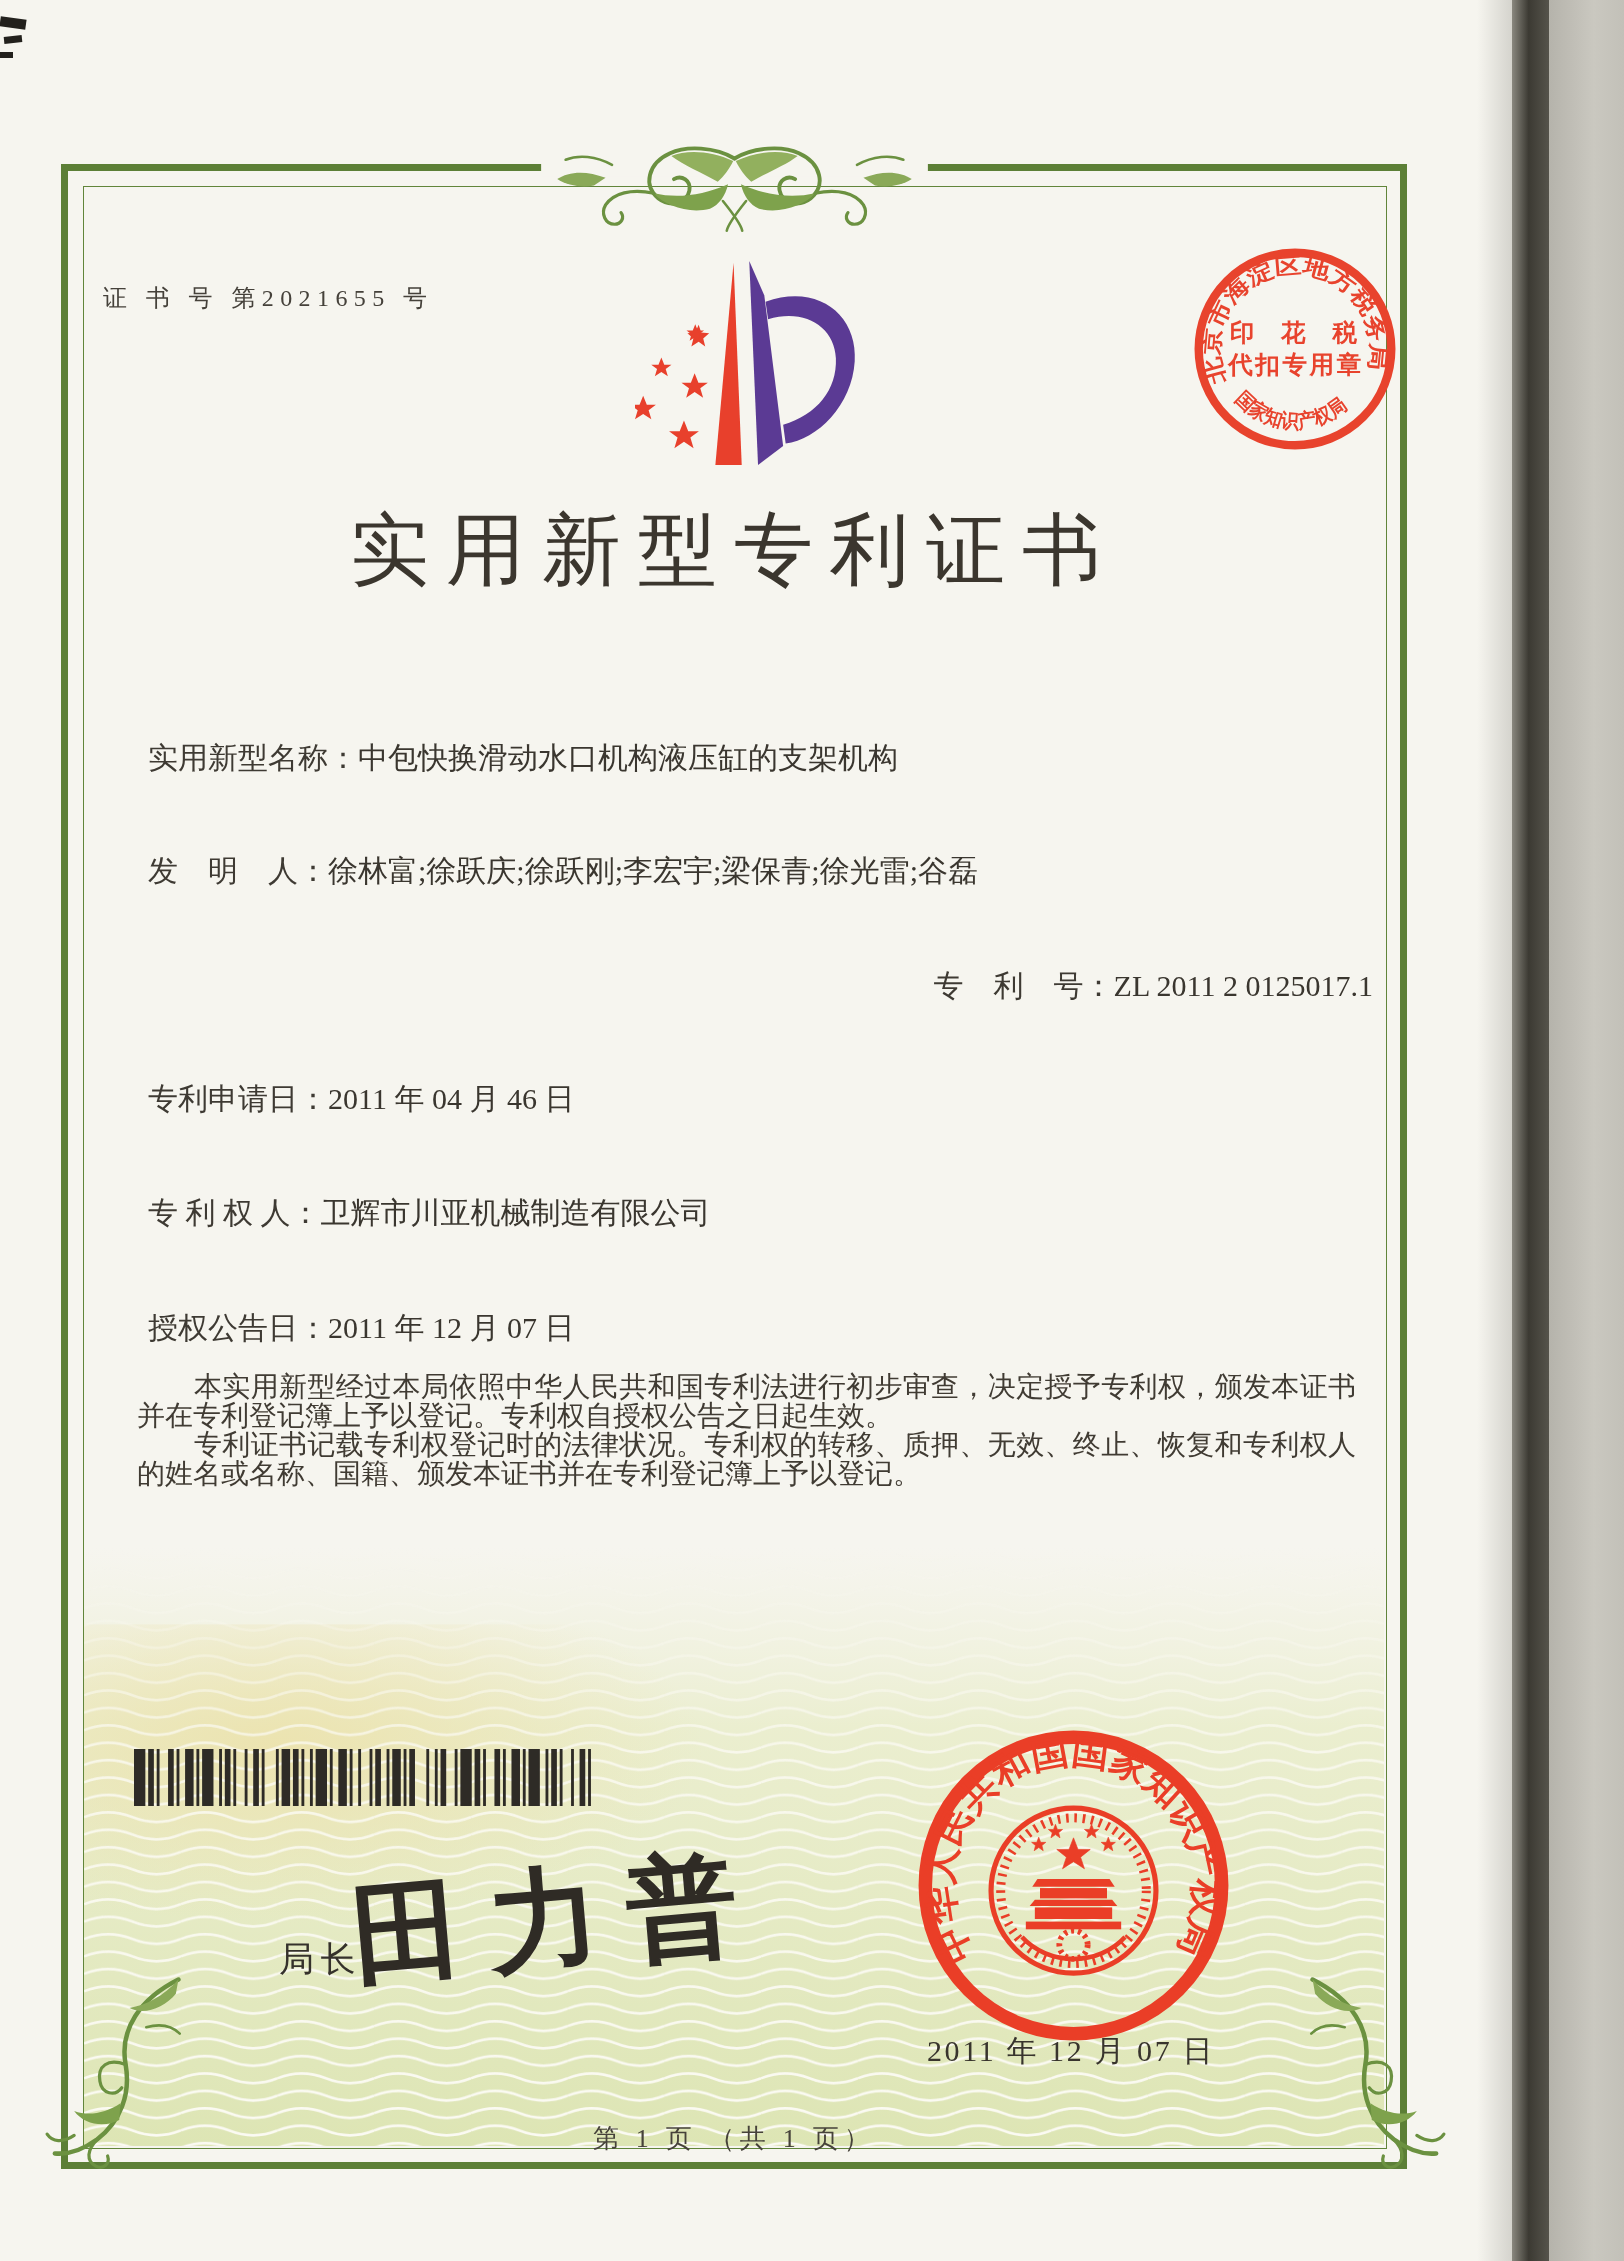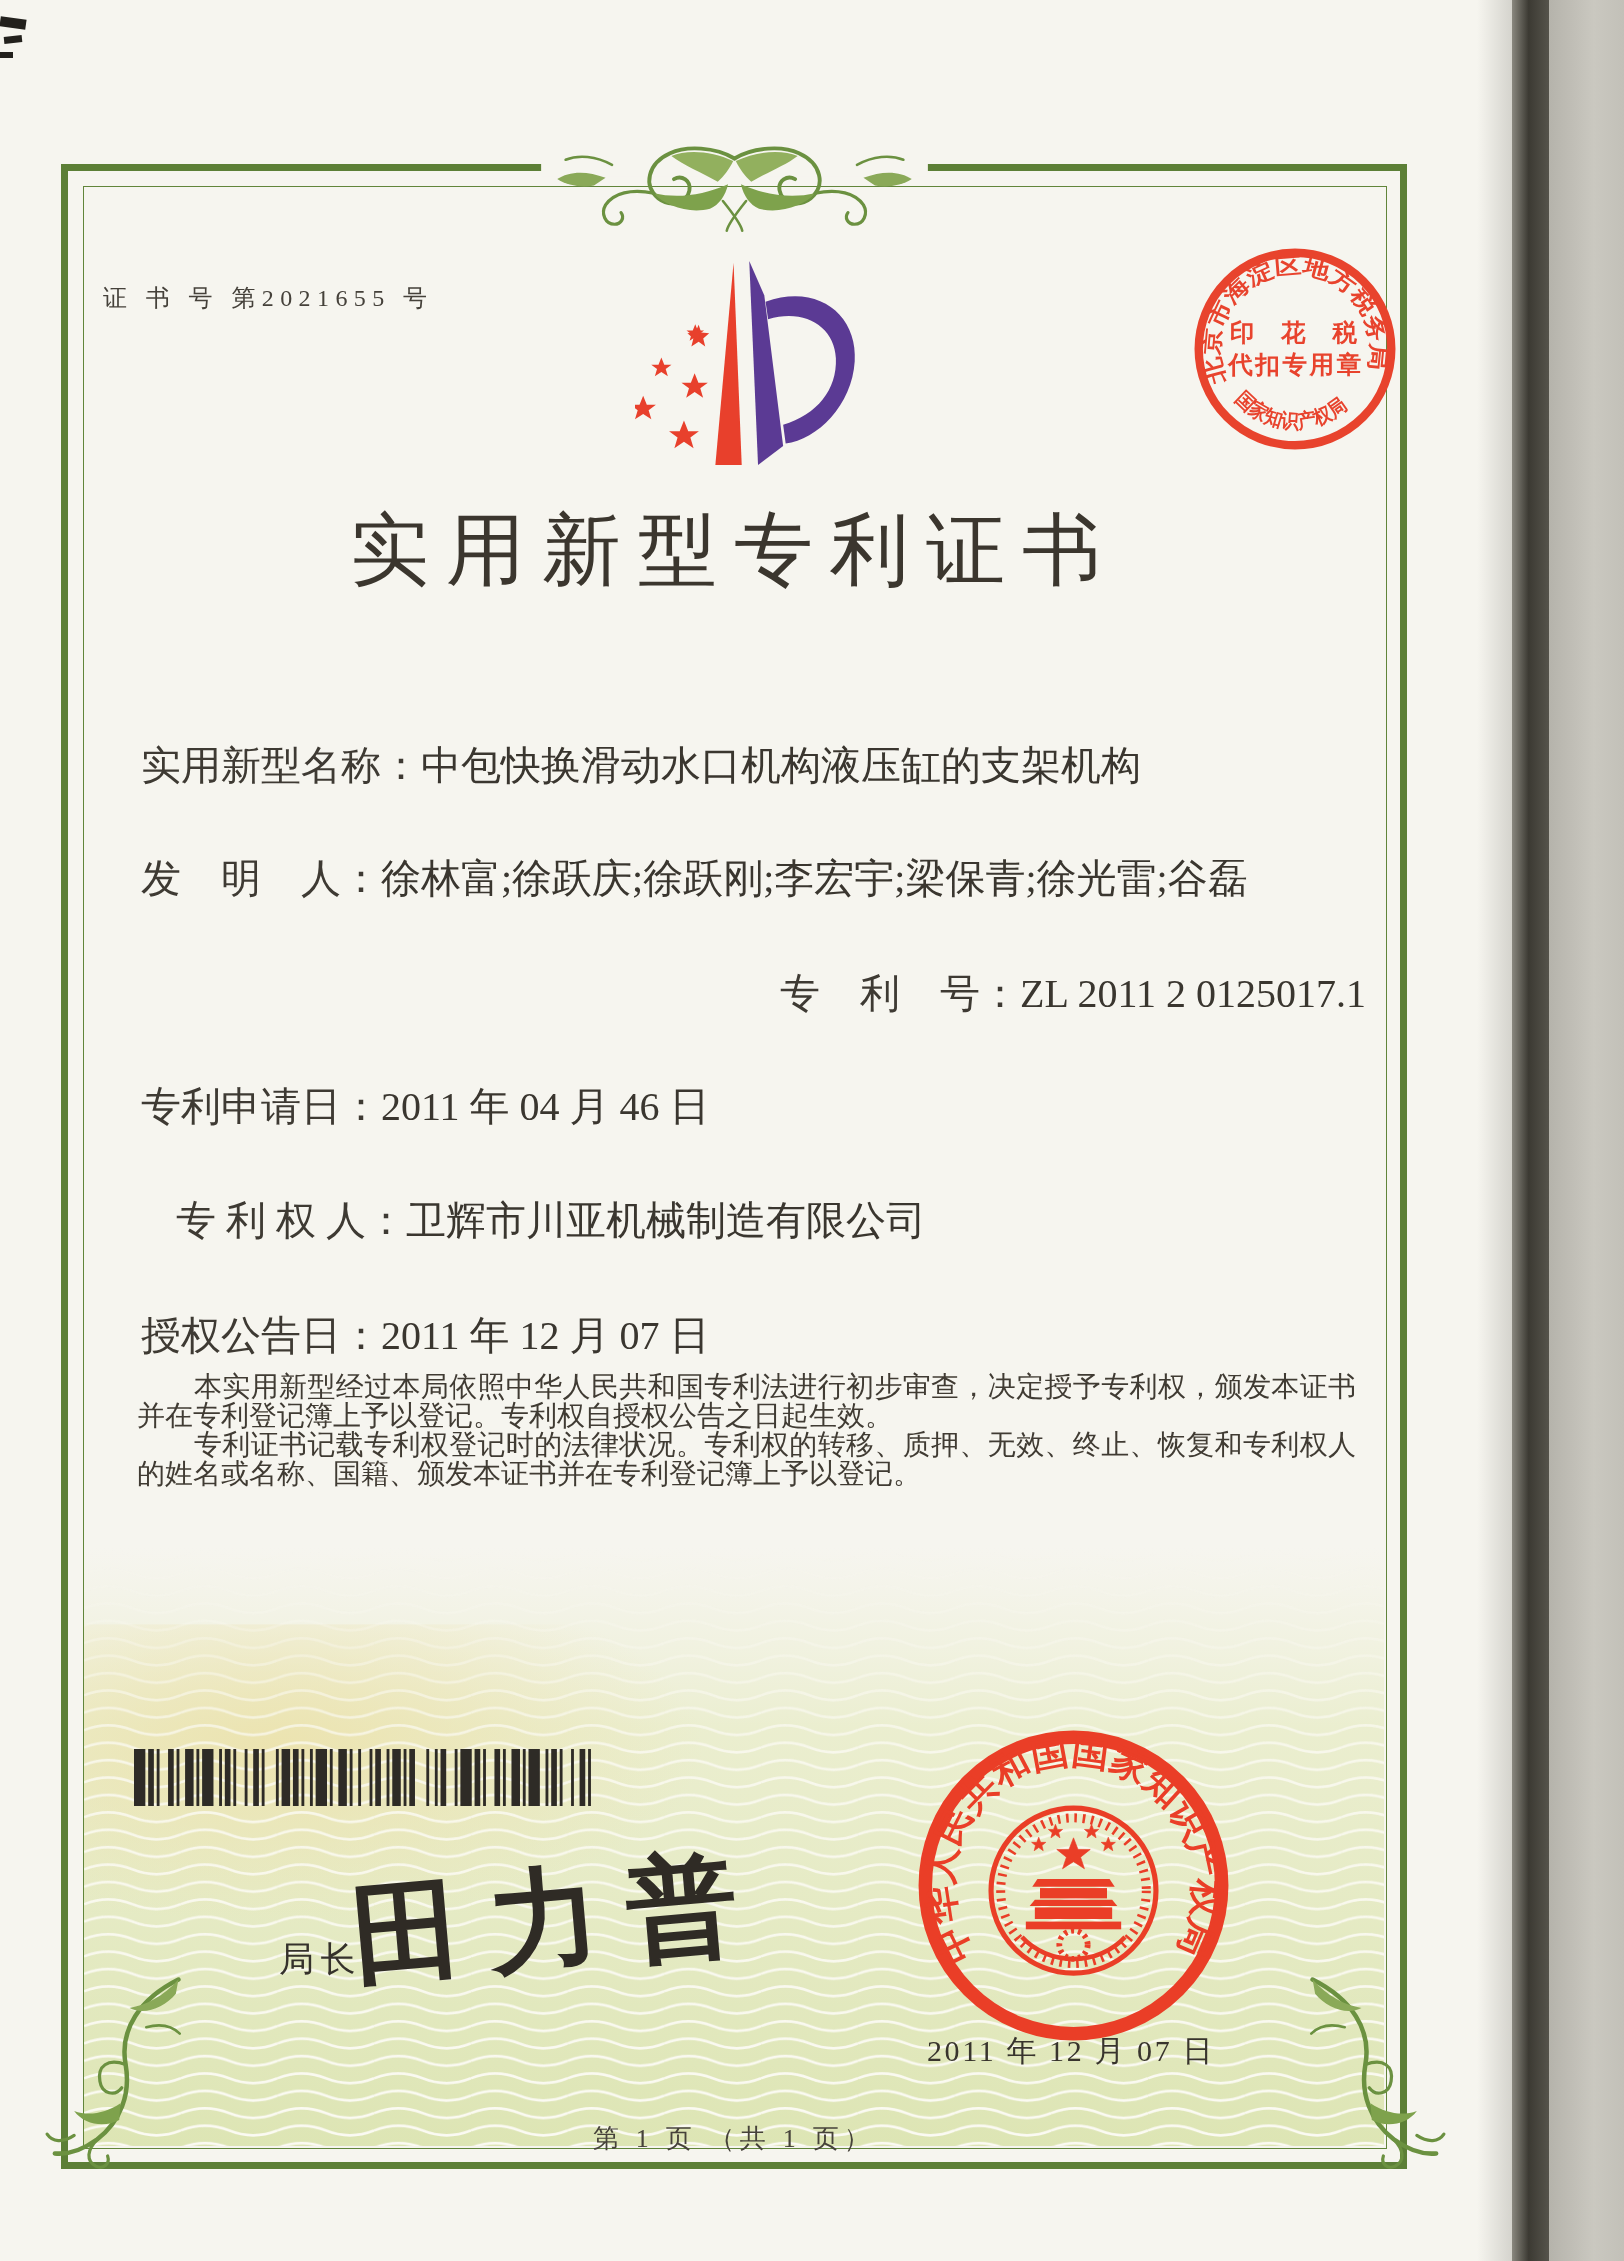--- a/index.html
+++ b/index.html
@@ -29,25 +29,25 @@
 
   
   .orn-top{left:496px;top:139px;width:477px;height:97px;z-index:4;}
   .orn-bl{left:43px;top:1968px;width:155px;height:206px;z-index:4;}
   .orn-br{left:1293px;top:1968px;width:155px;height:206px;z-index:4;transform:scaleX(-1);}
 
   
   .cert-number{left:103px;top:282px;font-size:24px;letter-spacing:6.4px;color:#45413a;z-index:5;}
   .title{left:61px;top:498px;width:1346px;text-align:center;font-size:79px;font-weight:400;
          letter-spacing:17px;color:#3b362e;z-index:5;}
-  .field-row{left:141px;width:1225px;font-size:40px;color:#3e3a33;z-index:5;white-space:nowrap;}
+  .field-row{left:148px;width:1225px;font-size:30px;color:#3e3a33;z-index:5;white-space:nowrap;}
   .f-label{color:#3e3a33;}
   .f-value{color:#3a362f;}
   .row-0{top:738px;} .row-1{top:851px;} .row-2{top:966px;text-align:right;}
-  .row-3{top:1079px;} .row-4{top:1193px;margin-left:35px;} .row-5{top:1308px;}
+  .row-3{top:1079px;} .row-4{top:1193px;} .row-5{top:1308px;}
   .paras{left:137px;top:1372px;width:1219px;font-size:28px;line-height:29px;color:#403b33;
          text-align:justify;z-index:5;}
   .paras p{margin:0;text-indent:57px;}
 
   .barcode{left:134px;top:1749px;width:467px;height:57px;z-index:5;fill:#2e2b26;}
 
   .sig-label{left:240px;top:1936px;font-size:35px;letter-spacing:6.4px;color:#35312b;z-index:6;margin-left:39px;}
   .sig-name{left:351px;top:1845px;font-size:111px;font-weight:700;letter-spacing:27px;
             color:#2f2b25;transform:rotate(-5deg);z-index:6;}
 

